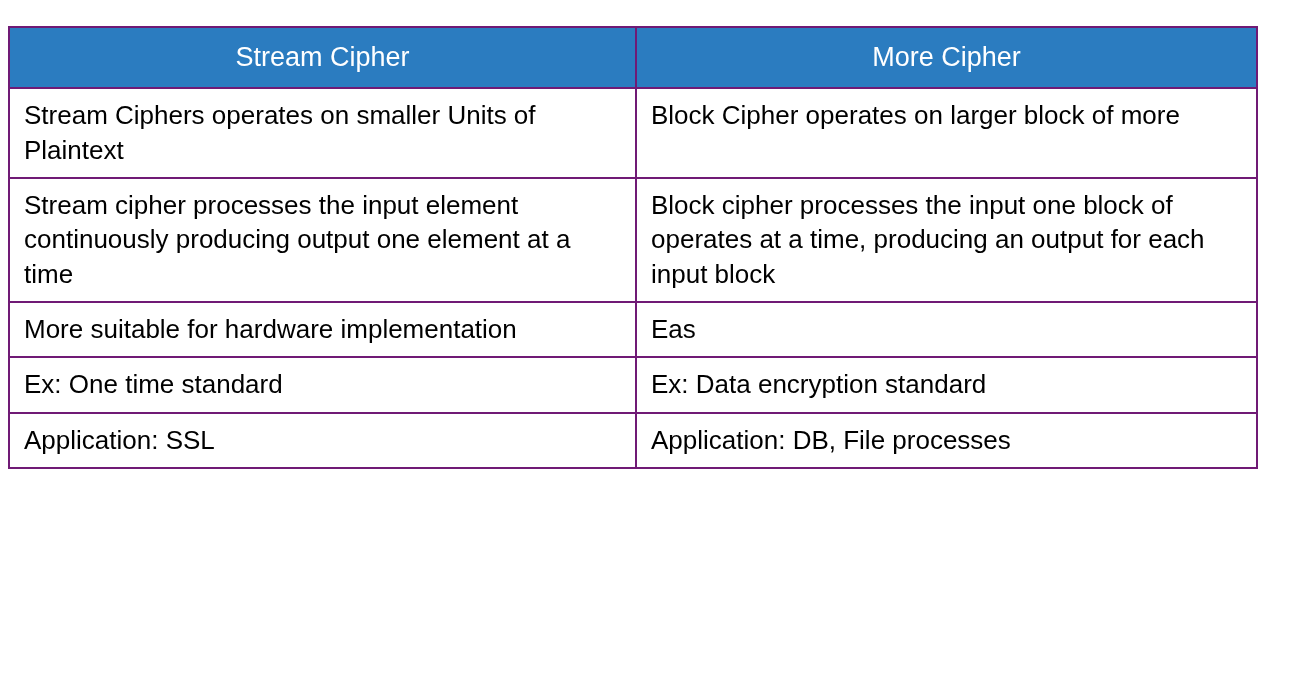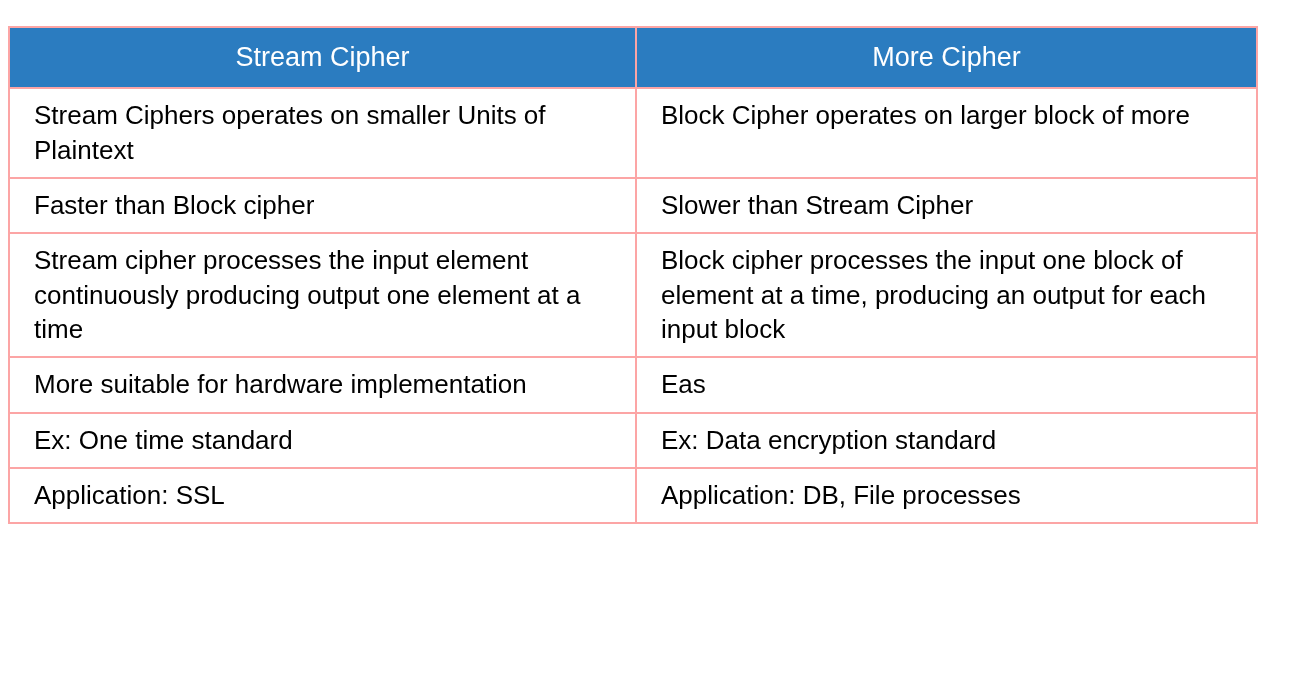--- a/index.html
+++ b/index.html
@@ -29,38 +29,38 @@
   table.compare {
     border-collapse: collapse;
     table-layout: fixed;
     width: 1248px;
     border: 2px solid #000000;
   }
   table.compare col.c1 { width: 627px; }
   table.compare col.c2 { width: 621px; }
   table.compare th,
   table.compare td {
-    border: 2px solid #fca5a5;
+    border: 2px solid #701a75;
     vertical-align: top;
     text-align: left;
   }
   table.compare thead th {
     background: #2b7cc0;
     color: #ffffff;
     font-size: 27px;
     font-weight: 400;
     text-align: center;
     padding: 13px 10px 14px 10px;
     line-height: 1.2;
   }
   table.compare tbody td {
     font-size: 26px;
     font-weight: 400;
     line-height: 1.32;
-    padding: 9px 12px 10px 24px;
+    padding: 9px 12px 10px 14px;
     background: #ffffff;
   }
 </style>
 </head>
 <body>
 
 <div class="page">
   <div class="table-wrap">
     <table class="compare">
       <colgroup>
@@ -72,26 +72,22 @@
           <th>Stream Cipher</th>
           <th>More Cipher</th>
         </tr>
       </thead>
       <tbody>
         <tr>
           <td>Stream Ciphers operates on smaller Units of Plaintext</td>
           <td>Block Cipher operates on larger block of more</td>
         </tr>
         <tr>
-          <td>Faster than Block cipher</td>
-          <td>Slower than Stream Cipher</td>
-        </tr>
-        <tr>
           <td>Stream cipher processes the input element continuously producing output one element at a time</td>
-          <td>Block cipher processes the input one block of element at a time, producing an output for each input block</td>
+          <td>Block cipher processes the input one block of operates at a time, producing an output for each input block</td>
         </tr>
         <tr>
           <td>More suitable for hardware implementation</td>
           <td>Eas</td>
         </tr>
         <tr>
           <td>Ex: One time standard</td>
           <td>Ex: Data encryption standard</td>
         </tr>
         <tr>

